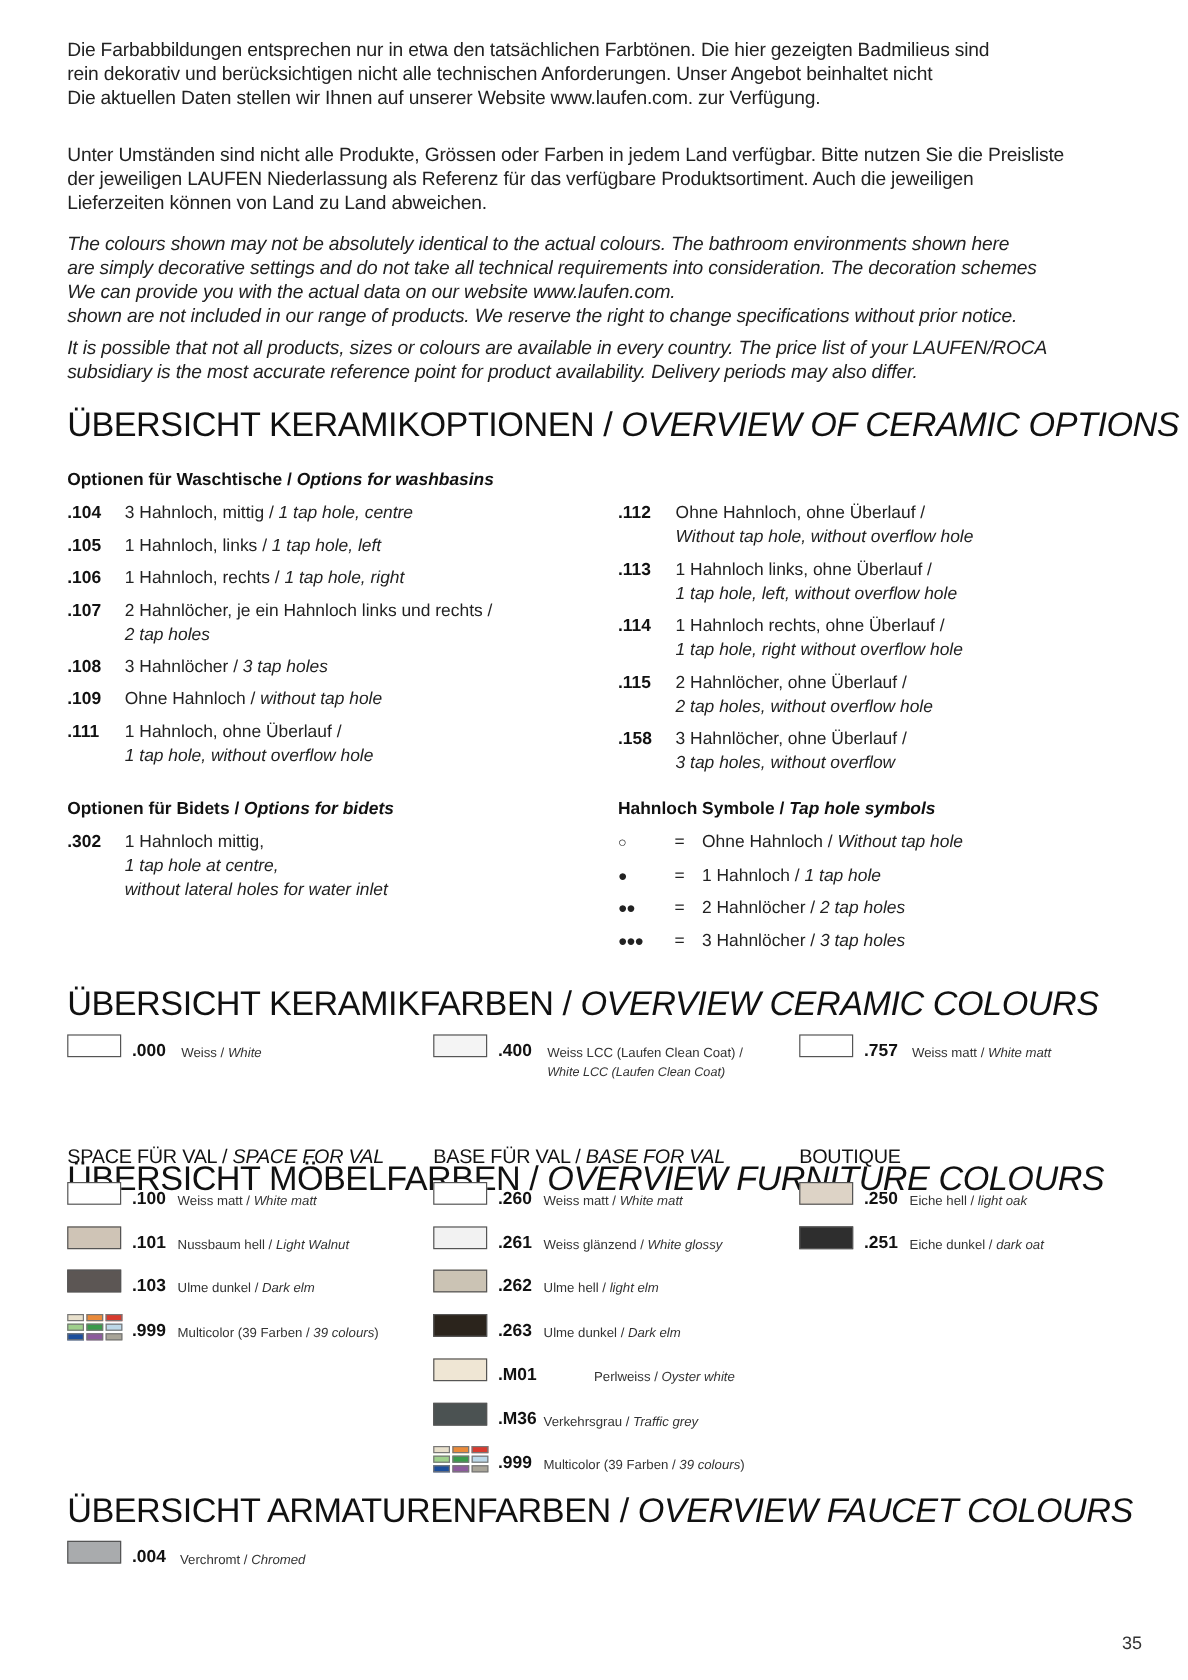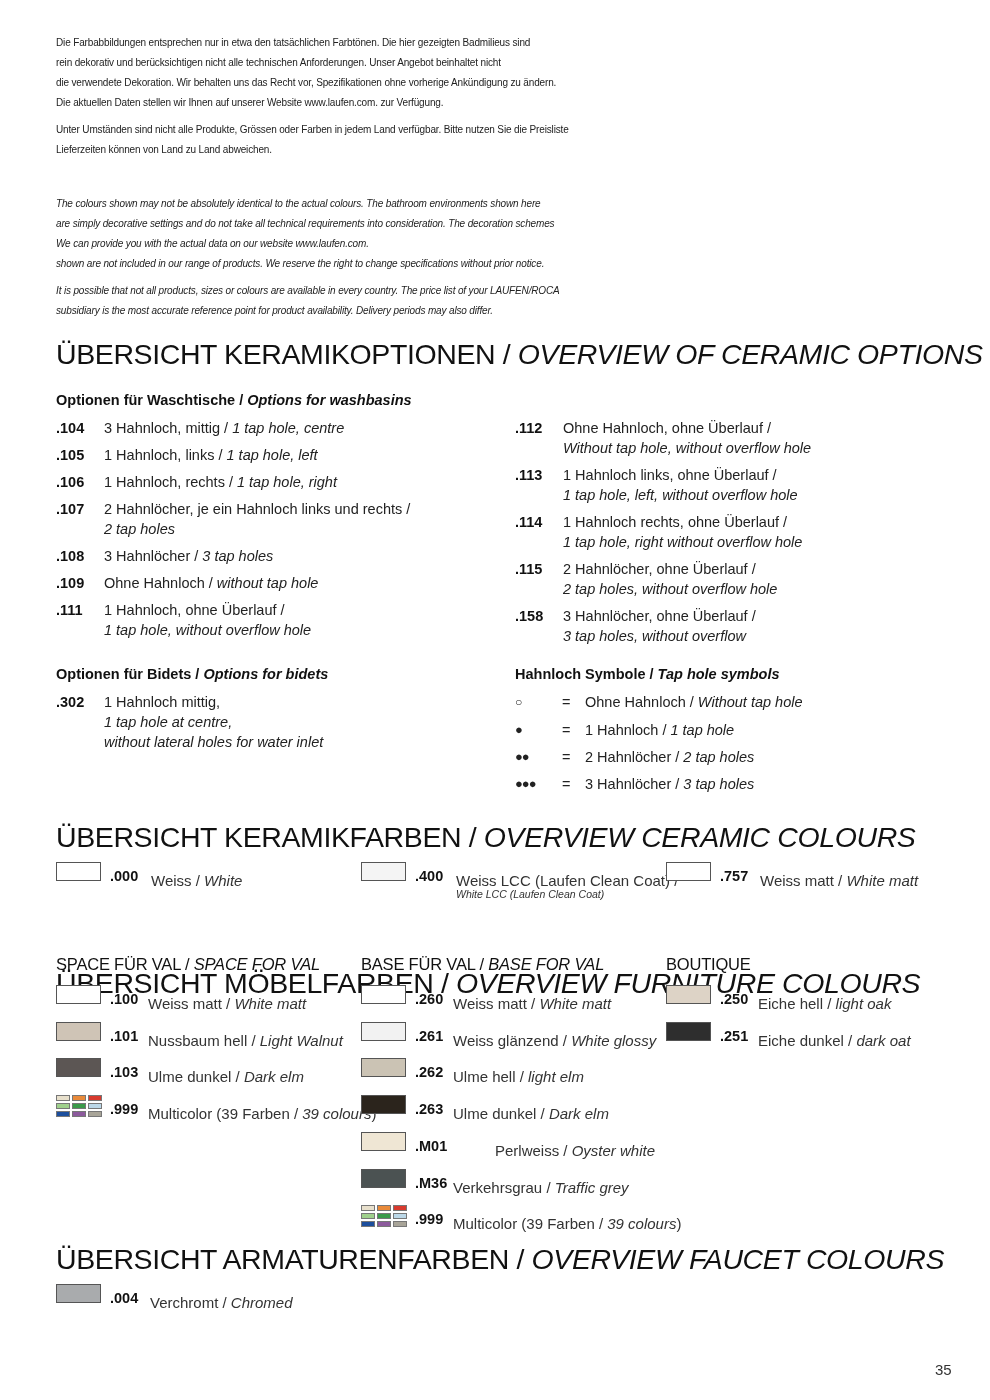--- a/index.html
+++ b/index.html
@@ -1,57 +1,57 @@
 <!DOCTYPE html>
 <html><head>
 <meta charset="utf-8">
 <style>
   html, body { margin: 0; padding: 0; background: #ffffff; }
   body {
     width: 990px; height: 1400px; position: relative; overflow: hidden;
     font-family: "Liberation Sans", "DejaVu Sans", sans-serif;
     color: #1c1c1c;
   }
-  .para { position: absolute; left: 56px; font-size: 10px; line-height: 20px; color: #222; letter-spacing: -0.15px; }
+  .para { position: absolute; left: 56px; font-size: 16px; line-height: 20px; color: #222; letter-spacing: -0.15px; }
   .para .line { display: block; white-space: nowrap; }
   .it { font-style: italic; }
   .h1 { position: absolute; left: 56px; font-size: 28.5px; line-height: 34px; font-weight: normal; color: #111; white-space: nowrap; letter-spacing: -0.4px; margin: 0; }
   .h1 .it { font-style: italic; }
   .subhead { position: absolute; font-size: 14.5px; font-weight: bold; color: #111; white-space: nowrap; }
   .subhead .it { }
   .opt { position: absolute; font-size: 14.5px; line-height: 20px; color: #222; white-space: nowrap; }
   .opt .code { position: absolute; left: 0; top: 0; font-weight: bold; color: #111; }
   .opt .desc { position: absolute; left: 48px; top: 0; }
   .opt .desc span { display: block; }
   .sym { position: absolute; font-size: 14.5px; line-height: 20px; color: #222; white-space: nowrap; }
   .sym .glyph { position: absolute; left: 0; top: 0; font-size: 13px; letter-spacing: -1px; }
   .sym .eq { position: absolute; left: 47px; top: 0; }
   .sym .txt { position: absolute; left: 70px; top: 0; }
   .colhead { position: absolute; font-size: 16.5px; color: #111; white-space: nowrap; letter-spacing: -0.2px; }
   .colhead .it { font-style: italic; }
   .swatch-item { position: absolute; height: 24px; white-space: nowrap; }
   .swatch { position: absolute; left: 0; top: 0; width: 45px; height: 19px; border: 1.5px solid #555; box-sizing: border-box; }
   .swatch-item .scode { position: absolute; left: 54px; top: 6px; font-size: 14.5px; font-weight: bold; color: #111; }
-  .swatch-item .sname { position: absolute; top: 10px; font-size: 15px; color: #333; }
+  .swatch-item .sname { position: absolute; top: 10px; font-size: 11px; color: #333; }
   .swatch-item .sname2 { position: absolute; top: 26px; font-size: 10.5px; color: #333; }
   .multi { position: absolute; left: 0; top: 0; width: 47px; height: 24px; display: grid; grid-template-columns: repeat(3, 14px); grid-template-rows: repeat(3, 6px); column-gap: 2px; row-gap: 2px; }
   .multi div { border: 1px solid #777; box-sizing: border-box; }
   .pagenum { position: absolute; left: 935px; top: 1361px; font-size: 15px; color: #333; }
 </style>
 </head>
 <body>
 
 <div class="para" style="top:33px;">
   <span class="line">Die Farbabbildungen entsprechen nur in etwa den tatsächlichen Farbtönen. Die hier gezeigten Badmilieus sind</span>
   <span class="line">rein dekorativ und berücksichtigen nicht alle technischen Anforderungen. Unser Angebot beinhaltet nicht</span>
-  <span class="line">die verwendete Dekoration. Wir behalten uns das Recht vor, Spezifikationen ohne vorherige Ankündigung zu ändern.</span>
   <span class="line">Die aktuellen Daten stellen wir Ihnen auf unserer Website www.laufen.com. zur Verfügung.</span>
 </div>
 <div class="para" style="top:120px;">
   <span class="line">Unter Umständen sind nicht alle Produkte, Grössen oder Farben in jedem Land verfügbar. Bitte nutzen Sie die Preisliste</span>
+  <span class="line">der jeweiligen LAUFEN Niederlassung als Referenz für das verfügbare Produktsortiment. Auch die jeweiligen</span>
   <span class="line">Lieferzeiten können von Land zu Land abweichen.</span>
 </div>
 <div class="para it" style="top:194px;font-style:italic;">
   <span class="line">The colours shown may not be absolutely identical to the actual colours. The bathroom environments shown here</span>
   <span class="line">are simply decorative settings and do not take all technical requirements into consideration. The decoration schemes</span>
   <span class="line">We can provide you with the actual data on our website www.laufen.com.</span>
   <span class="line">shown are not included in our range of products. We reserve the right to change specifications without prior notice.</span>
 </div>
 <div class="para it" style="top:281px;">
   <span class="line">It is possible that not all products, sizes or colours are available in every country. The price list of your LAUFEN/ROCA</span>

